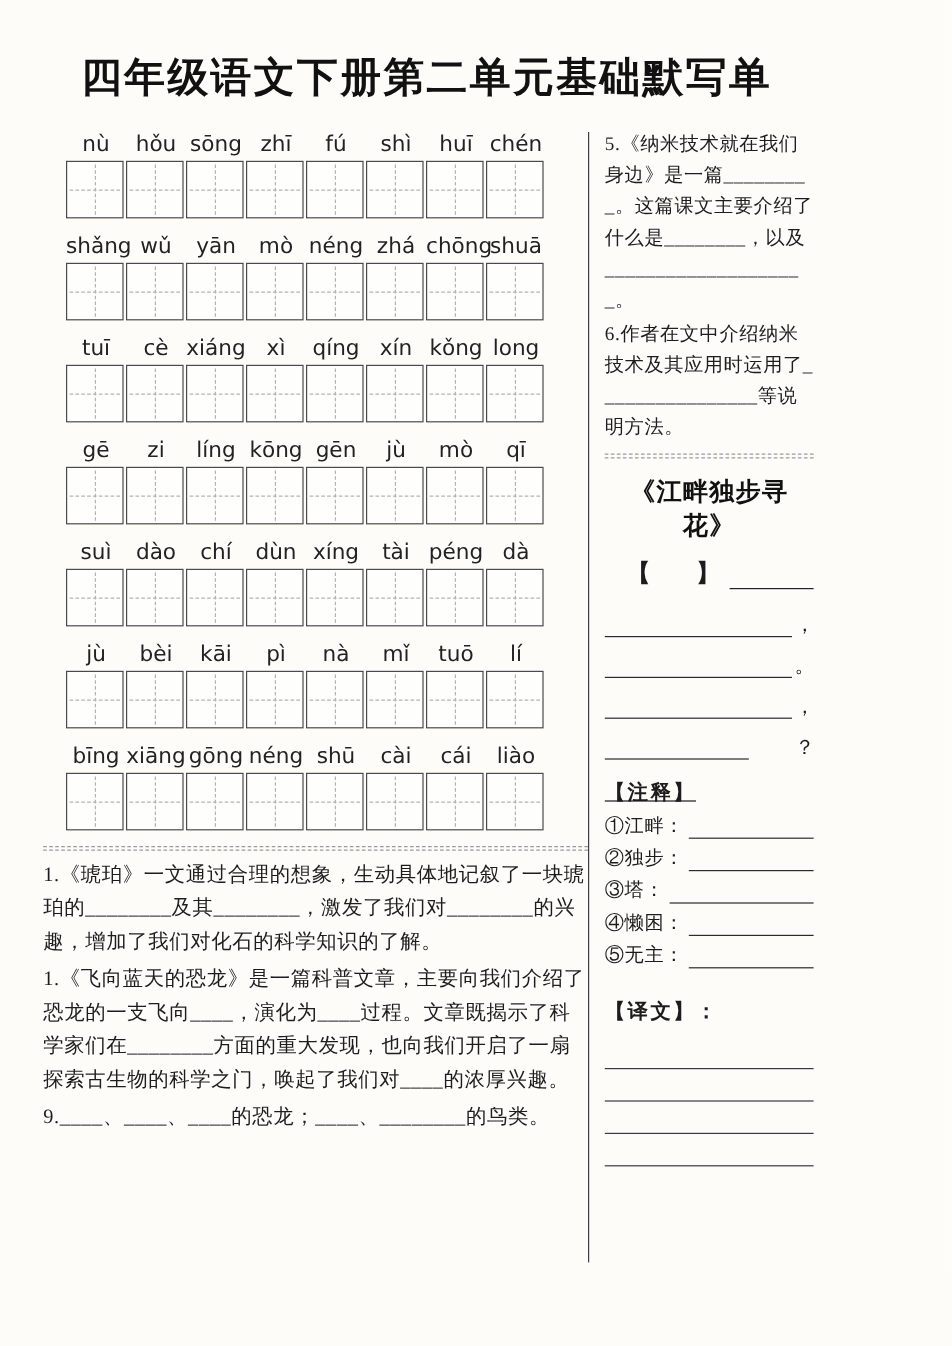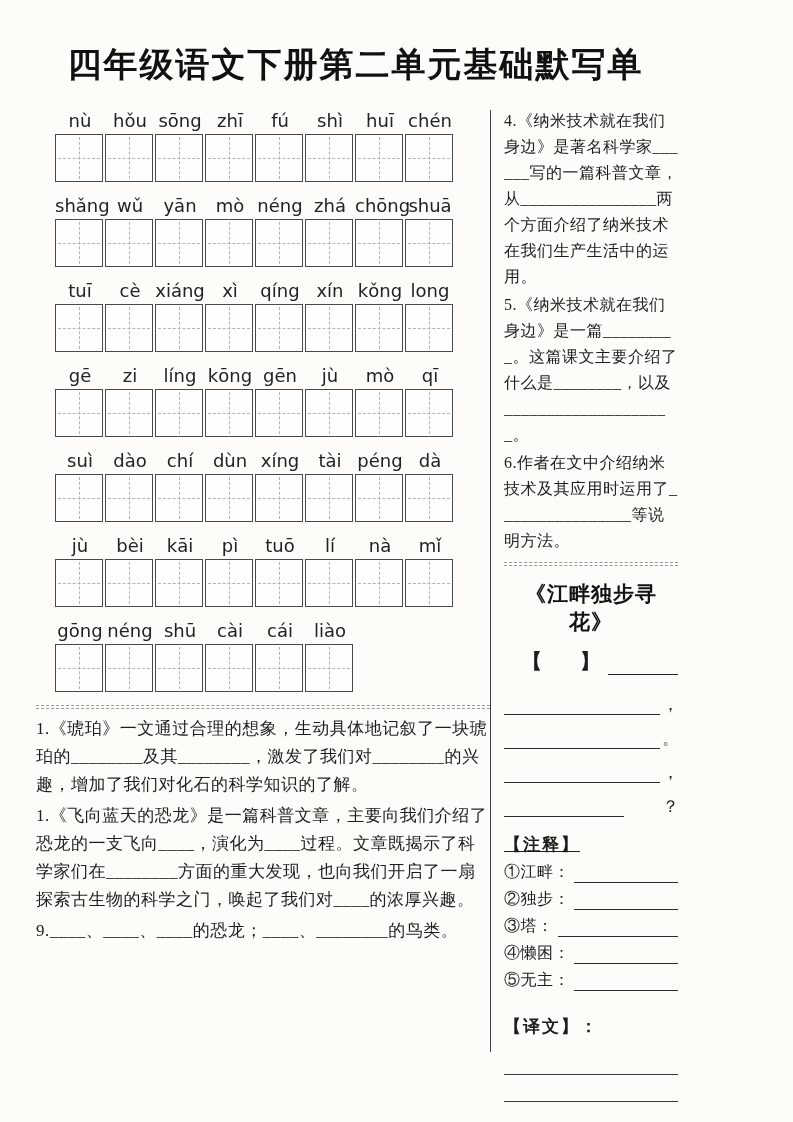--- a/index.html
+++ b/index.html
@@ -465,52 +465,68 @@
                   <i class="v"></i>
                 </span>
                 <span class="tian-box">
                   <i class="h"></i>
                   <i class="v"></i>
                 </span>
               </div>
             </div>
             <div class="p-group">
               <div class="p-labels">
+                <span class="p-label">nà</span>
+                <span class="p-label">mǐ</span>
+              </div>
+              <div class="p-boxes">
+                <span class="tian-box">
+                  <i class="h"></i>
+                  <i class="v"></i>
+                </span>
+                <span class="tian-box">
+                  <i class="h"></i>
+                  <i class="v"></i>
+                </span>
+              </div>
+            </div>
+            <div class="p-group">
+              <div class="p-labels">
                 <span class="p-label">tuō</span>
                 <span class="p-label">lí</span>
               </div>
               <div class="p-boxes">
                 <span class="tian-box">
                   <i class="h"></i>
                   <i class="v"></i>
                 </span>
                 <span class="tian-box">
                   <i class="h"></i>
                   <i class="v"></i>
                 </span>
               </div>
             </div>
-            <div class="p-group">
-              <div class="p-labels">
-                <span class="p-label">nà</span>
-                <span class="p-label">mǐ</span>
-              </div>
-              <div class="p-boxes">
-                <span class="tian-box">
-                  <i class="h"></i>
-                  <i class="v"></i>
-                </span>
-                <span class="tian-box">
-                  <i class="h"></i>
-                  <i class="v"></i>
-                </span>
-              </div>
-            </div>
           </div>
           <div class="p-row">
+            <div class="p-group">
+              <div class="p-labels">
+                <span class="p-label">bīng</span>
+                <span class="p-label">xiāng</span>
+              </div>
+              <div class="p-boxes">
+                <span class="tian-box">
+                  <i class="h"></i>
+                  <i class="v"></i>
+                </span>
+                <span class="tian-box">
+                  <i class="h"></i>
+                  <i class="v"></i>
+                </span>
+              </div>
+            </div>
             <div class="p-group">
               <div class="p-labels">
                 <span class="p-label">gōng</span>
                 <span class="p-label">néng</span>
               </div>
               <div class="p-boxes">
                 <span class="tian-box">
                   <i class="h"></i>
                   <i class="v"></i>
                 </span>
@@ -559,21 +575,20 @@
           <p class="q">1.《琥珀》一文通过合理的想象，生动具体地记叙了一块琥珀的________及其________，激发了我们对________的兴趣，增加了我们对化石的科学知识的了解。</p>
           <p class="q">1.《飞向蓝天的恐龙》是一篇科普文章，主要向我们介绍了恐龙的一支飞向____，演化为____过程。文章既揭示了科学家们在________方面的重大发现，也向我们开启了一扇探索古生物的科学之门，唤起了我们对____的浓厚兴趣。</p>
           <p class="q">9.____、____、____的恐龙；____、________的鸟类。</p>
         </div>
     </div>
 
     <div class="v-divider"></div>
 
     <div class="right-col">
       <div id="right-questions">
-          <p class="q">4.《纳米技术就在我们身边》是著名科学家______写的一篇科普文章，从________________两个方面介绍了纳米技术在我们生产生活中的运用。</p>
           <p class="q">5.《纳米技术就在我们身边》是一篇_________。这篇课文主要介绍了什么是________，以及____________________。</p>
           <p class="q">6.作者在文中介绍纳米技术及其应用时运用了________________等说明方法。</p>
         </div>
 
       <div class="sep-dashed"></div>
 
       <div class="poem">
         <div class="poem-title">《江畔独步寻花》</div>
         <div class="poem-author">
           <span>【</span>

